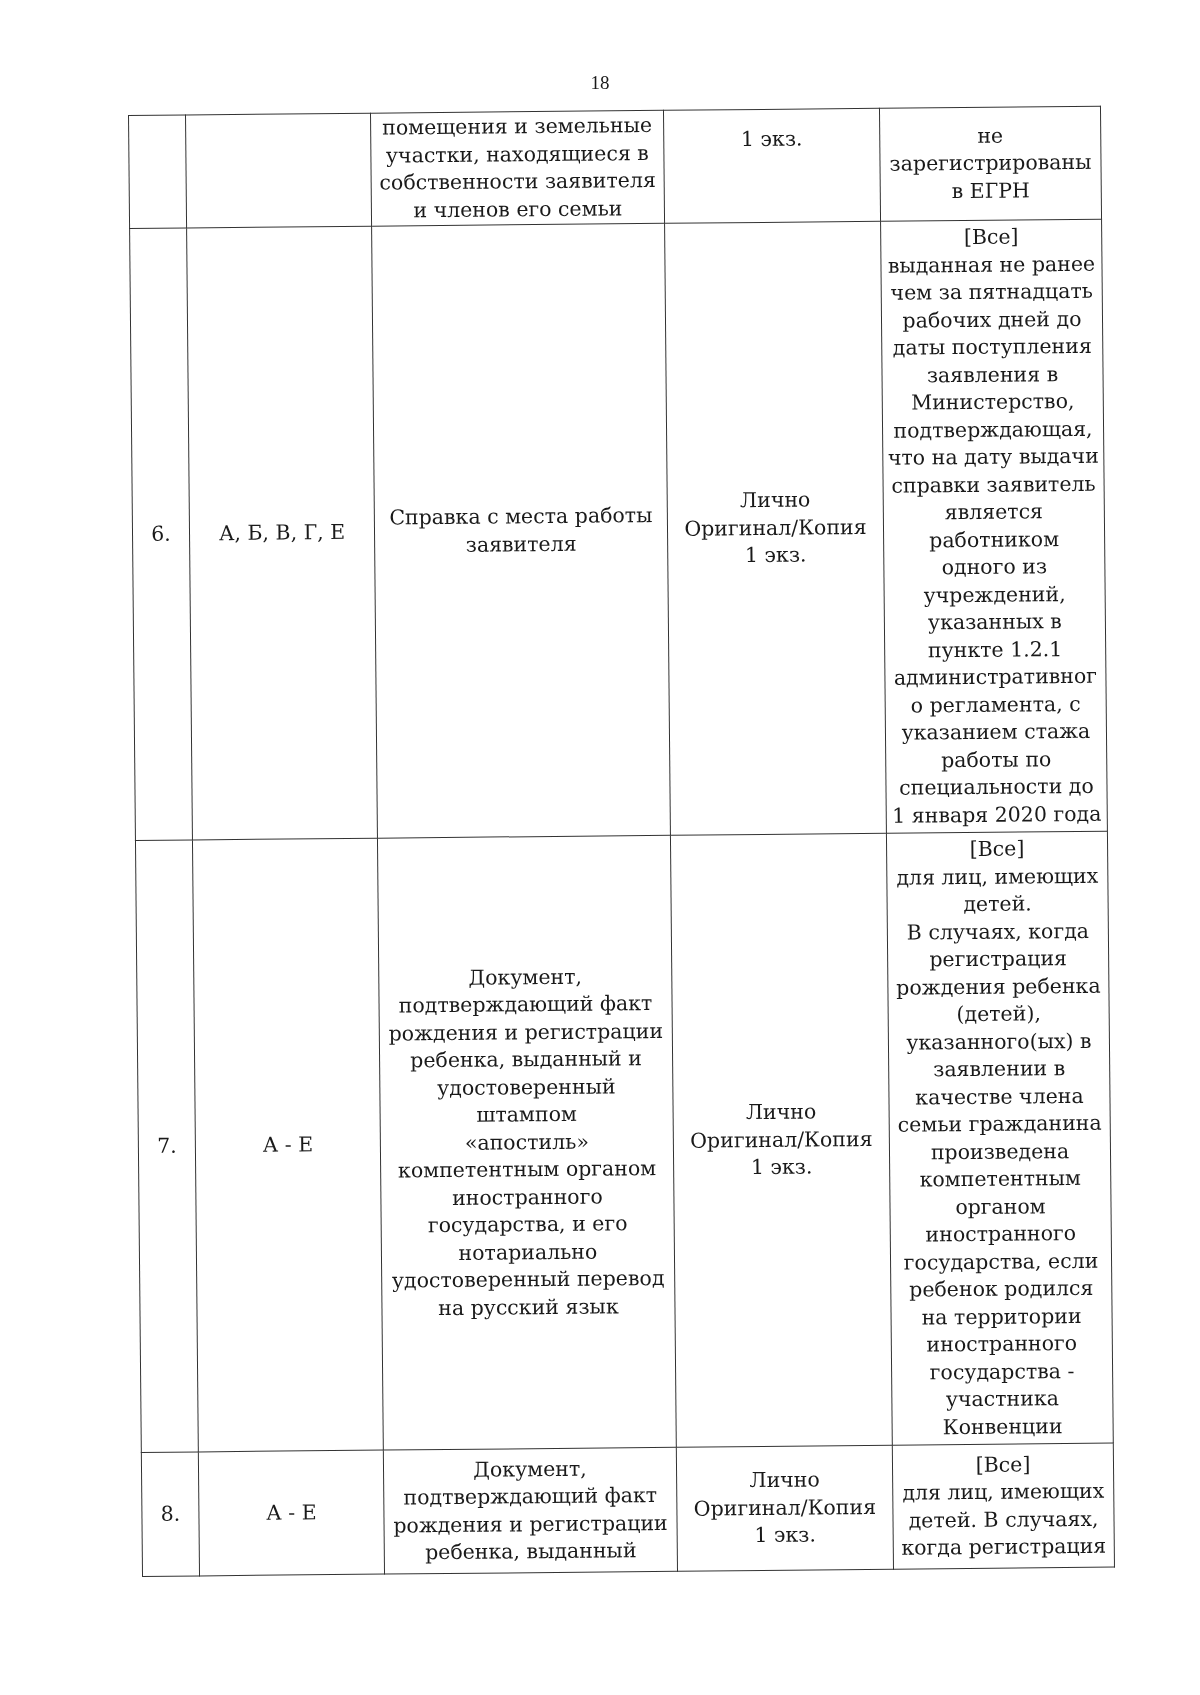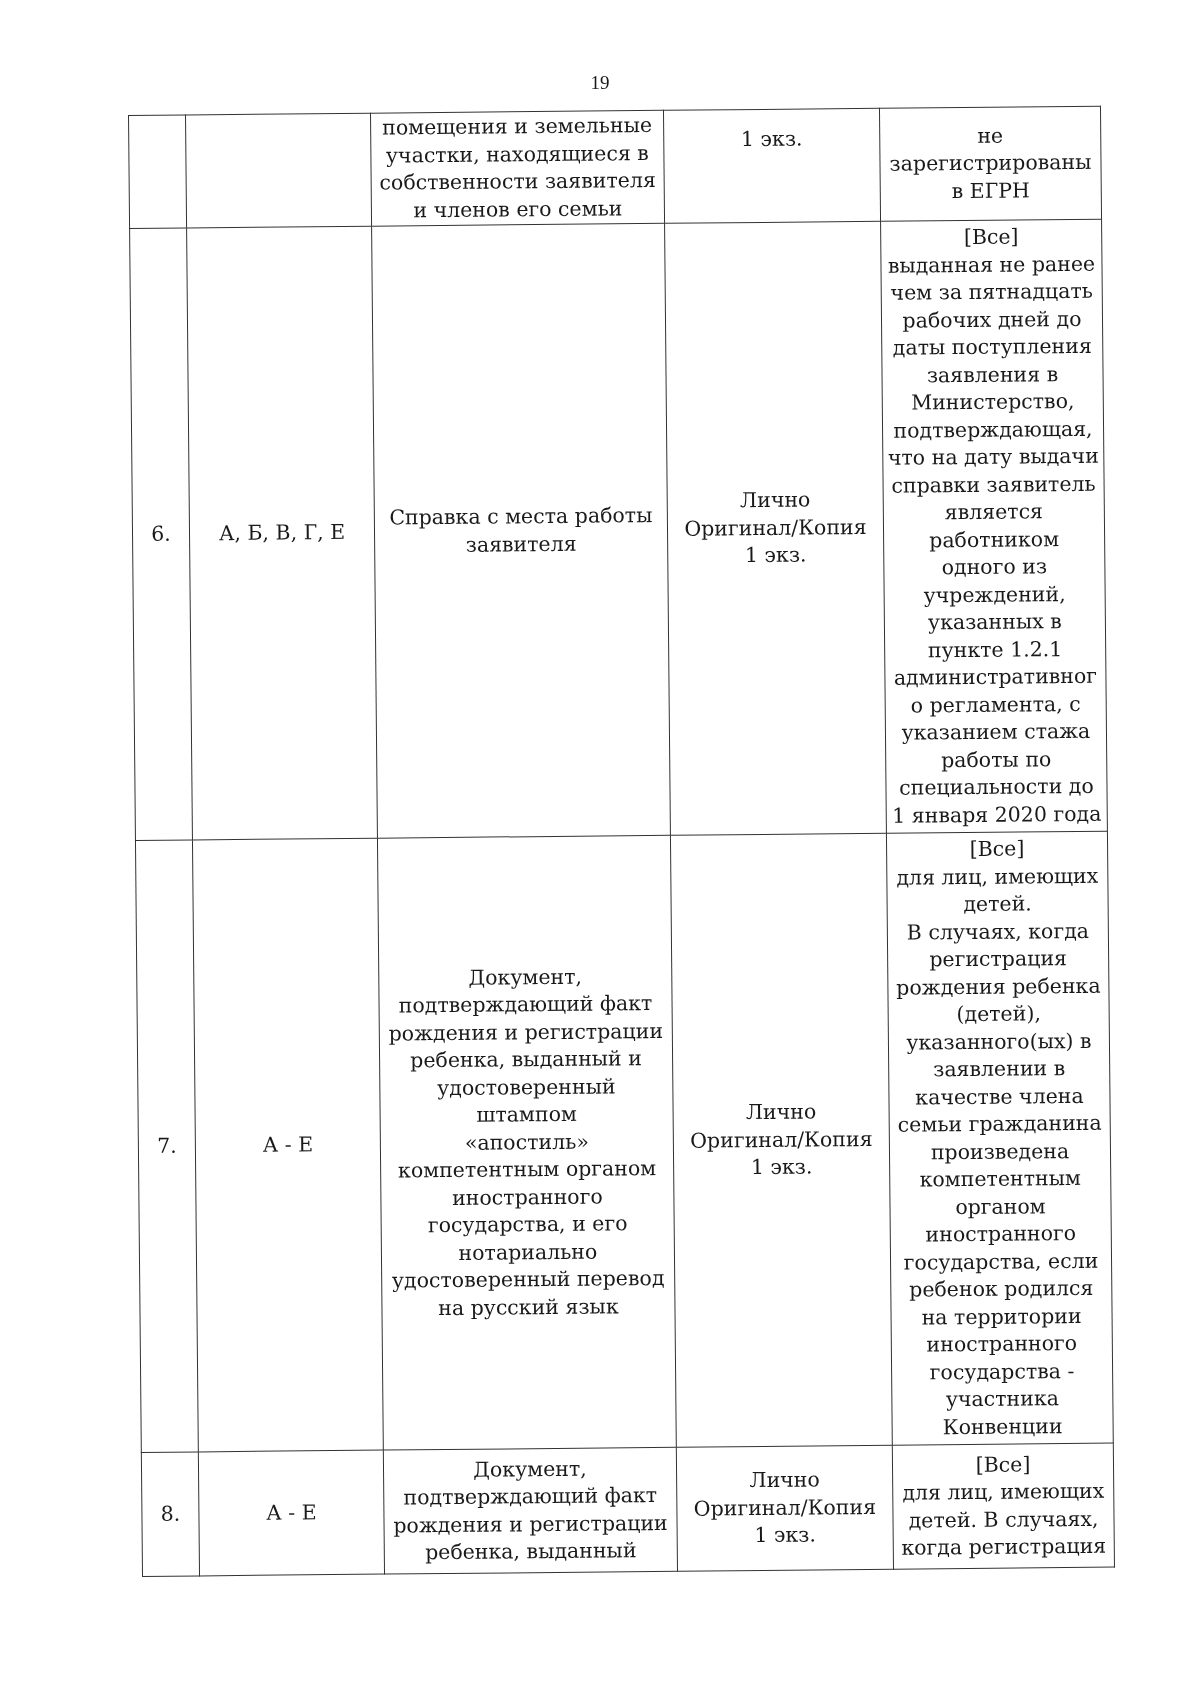--- a/index.html
+++ b/index.html
@@ -14,21 +14,21 @@
   td.c1 { width:48px; }
   td.c2 { width:176px; }
   td.c3 { width:284px; }
   td.c4 { width:207px; }
   td.c5 { width:212px; }
   td.top { vertical-align:top; }
 </style>
 </head>
 <body>
 
-<div class="page-num">19</div>
+<div class="page-num">18</div>
 
 <div class="tbl-wrap">
 <table>
   <tbody>
         <tr style="height:113px;">
     <td class="c1"></td>
     <td class="c2"></td>
     <td class="c3">помещения и земельные
 участки, находящиеся в
 собственности заявителя

